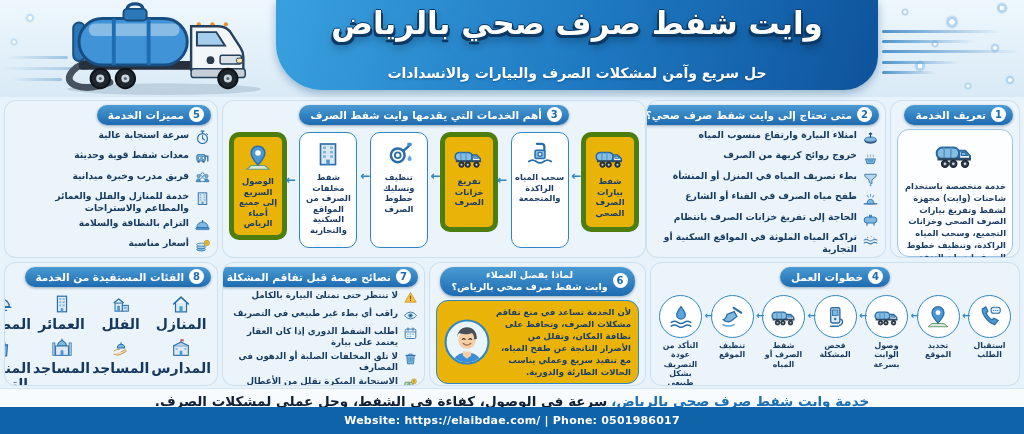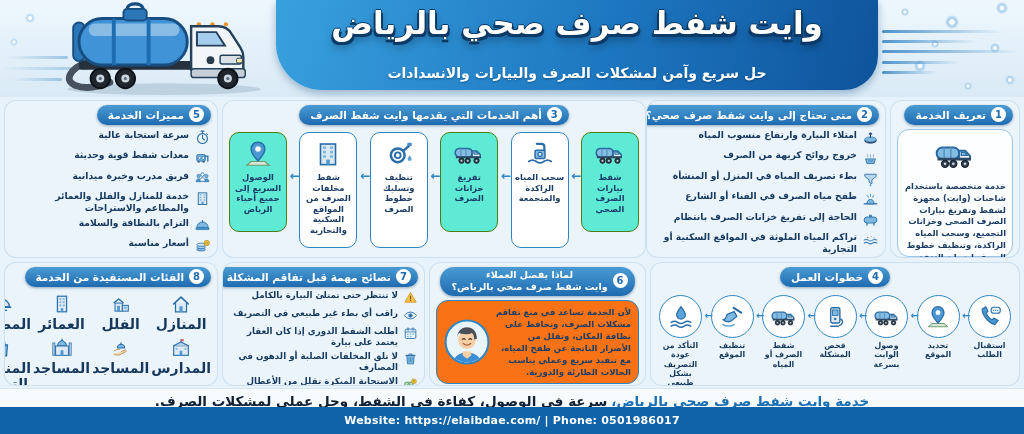--- a/index.html
+++ b/index.html
@@ -59,37 +59,37 @@
   .lb{font-size:9.2px;font-weight:bold;color:#173a61;line-height:1.25;text-align:right}
 
   
   .defcard{background:#fdfeff;border:1.5px solid #9cc4e4;border-radius:12px;padding:5px 6px;margin-top:4px;text-align:center;height:128px}
   .bigic{display:inline-block;width:46px;height:40px}
   .deftext{font-size:8.4px;font-weight:bold;color:#1c3e66;line-height:1.4;text-align:right;margin-top:2px}
 
   
   .cards{display:flex;justify-content:space-between;align-items:flex-start;margin-top:7px}
   .card{position:relative;width:58px;min-height:100px;border-radius:10px;padding:6px 3px;display:flex;flex-direction:column;align-items:center;gap:3px;
-        background:#5eead4;border:1px solid #4d7c0f}
+        background:#eab308;border:5px solid #4d7c0f}
   .card.outlined{background:#fff;border:1.6px solid #2f86c4;min-height:116px}
   .card .cic{width:34px;height:30px}
   .card .cic svg{width:100%;height:100%}
   .card .clb{font-size:8.4px;font-weight:bold;color:#1c3e66;text-align:center;line-height:1.25}
   .card + .card::before{content:"←";position:absolute;right:-14px;top:36px;color:#2f86c4;font-size:12px;font-weight:bold}
 
   
   .steps{display:flex;justify-content:space-between;align-items:flex-start;margin-top:8px}
   .step{position:relative;width:47px;display:flex;flex-direction:column;align-items:center}
   .circ{width:43px;height:43px;border-radius:50%;background:#fff;border:1.8px solid #2f86c4;display:flex;align-items:center;justify-content:center}
   .circ svg{width:26px;height:26px}
   .step .slb{font-size:7.8px;font-weight:bold;color:#16385e;text-align:center;line-height:1.2;margin-top:3px}
   .step + .step::before{content:"←";position:absolute;right:-9px;top:15px;color:#2f86c4;font-size:10px;font-weight:bold}
 
   
-  .whycard{display:flex;gap:5px;align-items:center;background:#f97316;border:1.6px solid #2f86c4;border-radius:12px;padding:5px 7px;margin-top:4px}
+  .whycard{display:flex;gap:5px;align-items:center;background:#eab308;border:1.6px solid #2f86c4;border-radius:12px;padding:5px 7px;margin-top:4px}
   .whytext{flex:1;font-size:8.5px;font-weight:bold;color:#1c3e66;line-height:1.42;text-align:right}
   .avatar{flex:0 0 46px;width:46px;height:46px}
 
   
   .bens{display:grid;grid-template-columns:repeat(5,1fr);gap:5px 2px;margin-top:6px}
   .ben{display:flex;flex-direction:column;align-items:center}
   .ben .ic2{width:24px;height:22px}
   .ben .blb{font-size:14px;font-weight:bold;color:#16385e;text-align:center;line-height:1.15;margin-top:1px}
 
   

